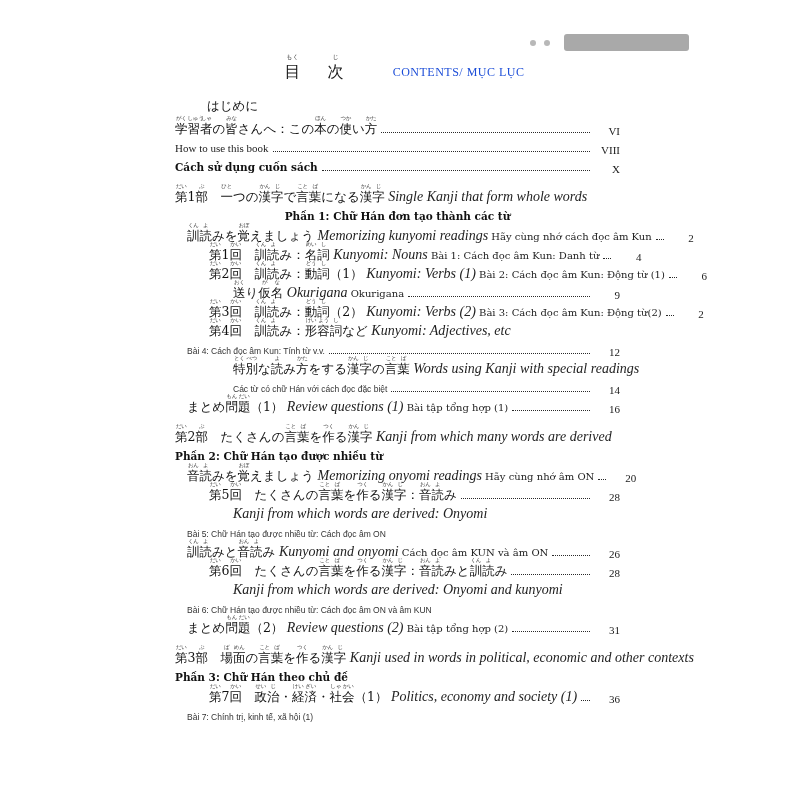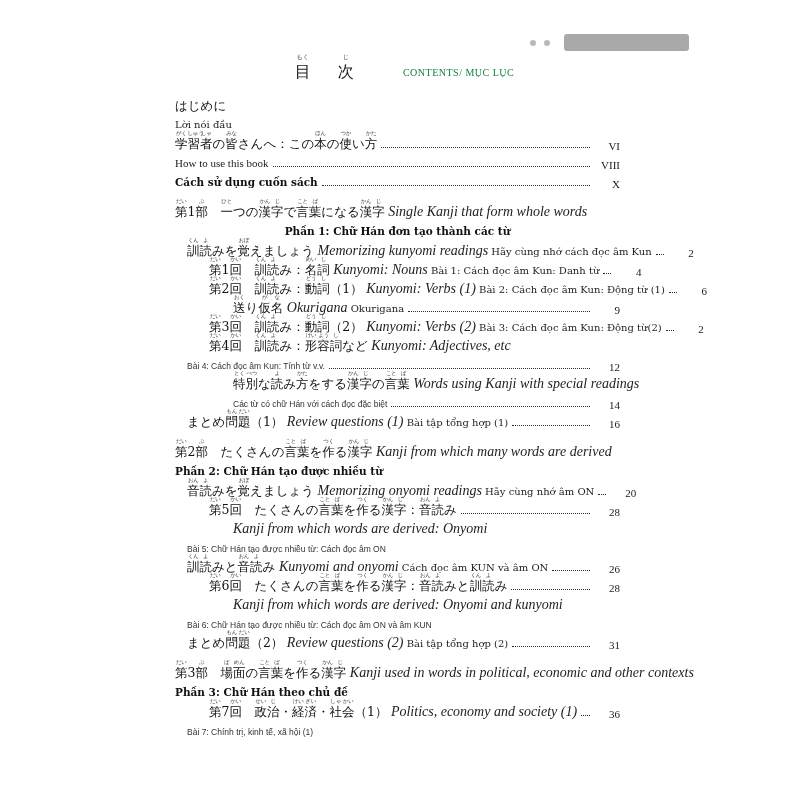--- a/index.html
+++ b/index.html
@@ -79,23 +79,23 @@
     position: absolute;
     top: -9px;
     left: 0;
     width: 100%;
     text-align: center;
     font-size: 6px;
     letter-spacing: 0;
     color: #333;
   }
   .title-en {
-    font-size: 10px;
+    font-size: 12px;
     letter-spacing: 0.5px;
-    color: #15803d;
+    color: #1d4ed8;
     margin-left: 22px;
     vertical-align: middle;
   }
 
   
   .toc {
     position: absolute;
     left: 175px;
     top: 98px;
     width: 445px;
@@ -208,22 +208,21 @@
       </span>
       <span class="ruby-wrap">
         <span class="rt">じ</span>
         <span class="rb">次</span>
       </span>
     </span><span class="title-en">CONTENTS/ MỤC LỤC</span>
   </div>
 
   <div class="toc">
 
-    <div class="plain-row jp" style="margin-bottom:4px;">はじめに</div>
-    <div class="plain-row vi" style="margin-bottom:4px;">Lời nói đầu</div>
+    <div class="plain-row jp" style="margin-bottom:4px;margin-left:32px;">はじめに</div>
 
     <div id="toc-root">
         <div class="line pad1">
           <span class="lbl"><span class="jp"><span class="ruby"><span class="rt">がく</span><span>学</span></span><span class="ruby"><span class="rt">しゅう</span><span>習</span></span><span class="ruby"><span class="rt">しゃ</span><span>者</span></span><span class="ruby"><span>の</span></span><span class="ruby"><span class="rt">みな</span><span>皆</span></span><span class="ruby"><span>さんへ：この</span></span><span class="ruby"><span class="rt">ほん</span><span>本</span></span><span class="ruby"><span>の</span></span><span class="ruby"><span class="rt">つか</span><span>使</span></span><span class="ruby"><span>い</span></span><span class="ruby"><span class="rt">かた</span><span>方</span></span></span></span>
           <span class="dots"></span>
           <span class="pg">VI</span>
         </div>
         <div class="line pad1">
           <span class="lbl"><span class="en" style="font-size: 11px; text-align: right;">How to use this book</span></span>
           <span class="dots"></span>

